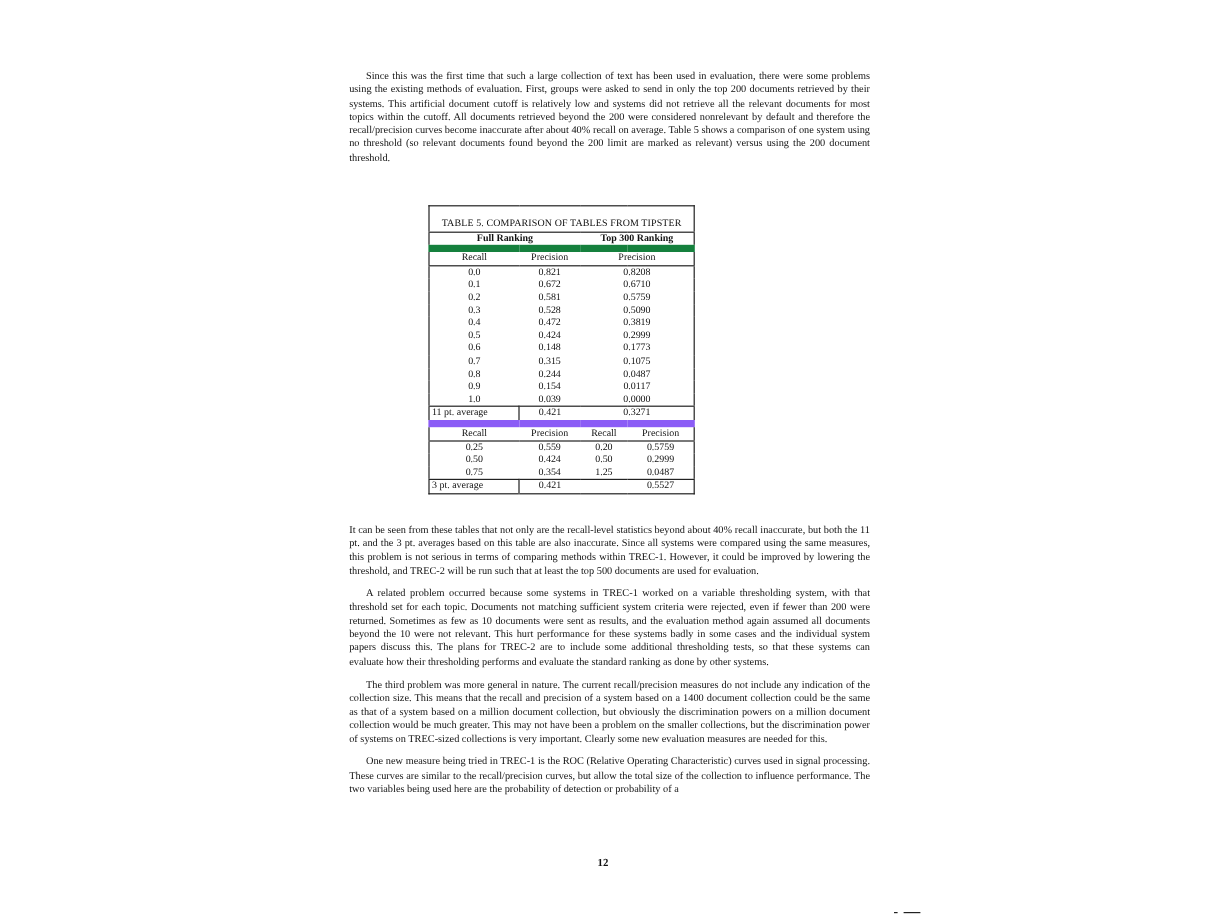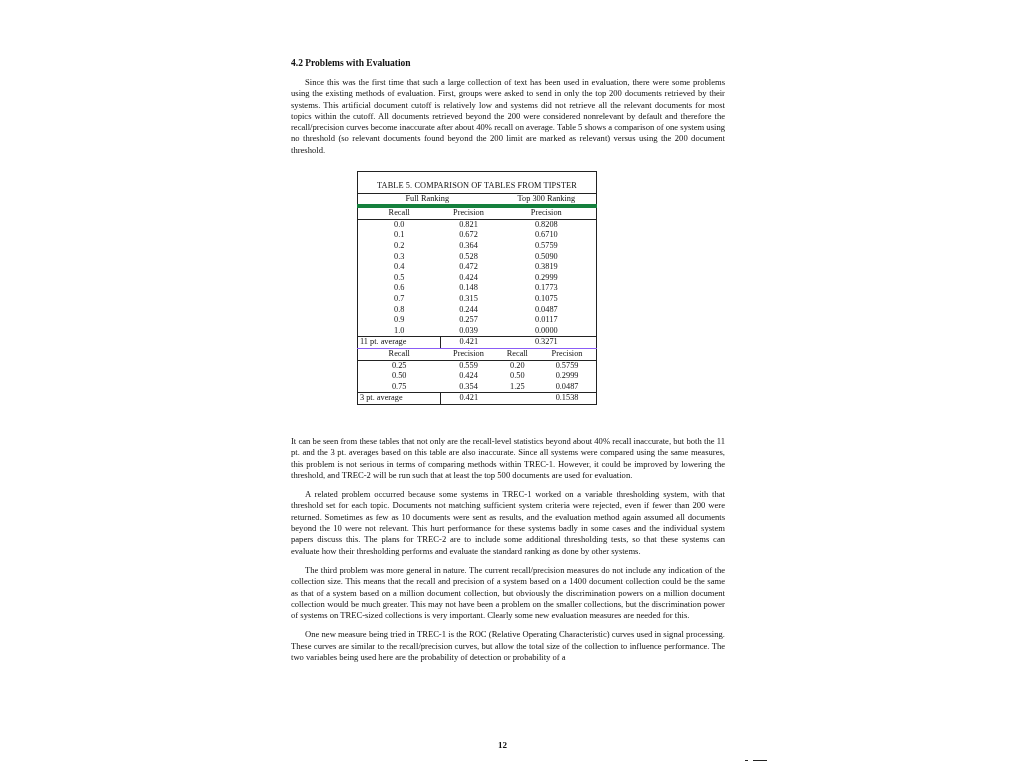--- a/index.html
+++ b/index.html
@@ -8,42 +8,41 @@
     font-family: "Liberation Serif", "DejaVu Serif", serif; color: #111;
   }
   .page { position: absolute; left: 291px; top: 58px; width: 434px; }
   .heading { font-weight: bold; font-size: 9.5px; margin: 0 0 8px 0; line-height: 11px; }
   p.para {
     font-size: 8.6px; line-height: 11.3px; margin: 0 0 8px 0; text-align: justify;
     text-indent: 14px; hyphens: auto;
   }
   .table-wrap { position: absolute; left: 357px; top: 171px; width: 240px; }
   table.t5 {
-    border-collapse: collapse; width: 240px; font-size: 8.3px; line-height: 10.6px;
+    border-collapse: collapse; width: 222px; font-size: 8.3px; line-height: 10.6px;
     border: 1px solid #222;
   }
   table.t5 td { padding: 0 2px; text-align: center; white-space: nowrap; }
   .t5 .caption td { padding-top: 9px; padding-bottom: 1px; text-align: center; letter-spacing: 0.1px; border-bottom: 1px solid #222; }
-  .t5 .group td { border-bottom: 4px solid #15803d; }
+  .t5 .group td { border-bottom: 6px solid #15803d; font-weight: bold; }
   .t5 .colhead td { border-bottom: 1px solid #222; }
-  .t5 .avg td { border-top: 1px solid #222; border-bottom: 1px solid #8b5cf6; margin-left: 44px; }
+  .t5 .avg td { border-top: 1px solid #222; border-bottom: 6px solid #8b5cf6; margin-left: 44px; }
   .t5 .avg td.lbl { text-align: left; border-right: 1px solid #222; }
   .t5 .colhead2 td { border-bottom: 1px solid #222; }
   .t5 .avg3 td { border-top: 1px solid #222; }
   .t5 .avg3 td.lbl { text-align: left; border-right: 1px solid #222; }
-  .page-num { position: absolute; left: 498px; top: 740px; font-size: 9px; font-weight: bold; }
+  .page-num { position: absolute; left: 498px; top: 714px; font-size: 9px; font-weight: bold; }
   .corner-mark { position: absolute; left: 745px; top: 760px; width: 30px; height: 2px; }
   .corner-mark .d { position: absolute; left: 0; top: 0; width: 3px; height: 1px; background: #222; }
   .corner-mark .l { position: absolute; left: 8px; top: 0; width: 14px; height: 1px; background: #222; }
 </style>
 </head>
 <body>
 
 <div class="page">
-  <div class="heading">4.2 Problems with Evaluation</div>
   <p class="para">Since this was the first time that such a large collection of text has been used in evaluation, there were some problems using the existing methods of evaluation. First, groups were asked to send in only the top 200 documents retrieved by their systems. This artificial document cutoff is relatively low and systems did not retrieve all the relevant documents for most topics within the cutoff. All documents retrieved beyond the 200 were considered nonrelevant by default and therefore the recall/precision curves become inaccurate after about 40% recall on average. Table 5 shows a comparison of one system using no threshold (so relevant documents found beyond the 200 limit are marked as relevant) versus using the 200 document threshold.</p>
 </div>
 
 <div class="table-wrap">
   <table class="t5">
     <tbody>
         <tr class="caption">
       <td colspan="4">TABLE 5. COMPARISON OF TABLES FROM TIPSTER</td>
     </tr>
     <tr class="group">
@@ -60,21 +59,21 @@
           <td>0.821</td>
           <td colspan="2">0.8208</td>
         </tr>
     <tr>
           <td>0.1</td>
           <td>0.672</td>
           <td colspan="2">0.6710</td>
         </tr>
     <tr>
           <td>0.2</td>
-          <td>0.364</td>
+          <td>0.581</td>
           <td colspan="2">0.5759</td>
         </tr>
     <tr>
           <td>0.3</td>
           <td>0.528</td>
           <td colspan="2">0.5090</td>
         </tr>
     <tr>
           <td>0.4</td>
           <td>0.472</td>
@@ -95,21 +94,21 @@
           <td>0.315</td>
           <td colspan="2">0.1075</td>
         </tr>
     <tr>
           <td>0.8</td>
           <td>0.244</td>
           <td colspan="2">0.0487</td>
         </tr>
     <tr>
           <td>0.9</td>
-          <td>0.257</td>
+          <td>0.154</td>
           <td colspan="2">0.0117</td>
         </tr>
     <tr>
           <td>1.0</td>
           <td>0.039</td>
           <td colspan="2">0.0000</td>
         </tr>
     <tr class="avg">
       <td class="lbl">11 pt. average</td>
       <td>0.421</td>
@@ -136,21 +135,21 @@
     <tr>
           <td>0.75</td>
           <td>0.354</td>
           <td>1.25</td>
           <td>0.0487</td>
         </tr>
     <tr class="avg3">
       <td class="lbl">3 pt. average</td>
       <td>0.421</td>
       <td></td>
-      <td>0.1538</td>
+      <td>0.5527</td>
     </tr>
   </tbody>
     </table>
 </div>
 
 <div class="page" style="top: 436px;">
   <p class="para" style="text-indent:0">It can be seen from these tables that not only are the recall-level statistics beyond about 40% recall inaccurate, but both the 11 pt. and the 3 pt. averages based on this table are also inaccurate. Since all systems were compared using the same measures, this problem is not serious in terms of comparing methods within TREC-1. However, it could be improved by lowering the threshold, and TREC-2 will be run such that at least the top 500 documents are used for evaluation.</p>
   <p class="para">A related problem occurred because some systems in TREC-1 worked on a variable thresholding system, with that threshold set for each topic. Documents not matching sufficient system criteria were rejected, even if fewer than 200 were returned. Sometimes as few as 10 documents were sent as results, and the evaluation method again assumed all documents beyond the 10 were not relevant. This hurt performance for these systems badly in some cases and the individual system papers discuss this. The plans for TREC-2 are to include some additional thresholding tests, so that these systems can evaluate how their thresholding performs and evaluate the standard ranking as done by other systems.</p>
   <p class="para">The third problem was more general in nature. The current recall/precision measures do not include any indication of the collection size. This means that the recall and precision of a system based on a 1400 document collection could be the same as that of a system based on a million document collection, but obviously the discrimination powers on a million document collection would be much greater. This may not have been a problem on the smaller collections, but the discrimination power of systems on TREC-sized collections is very important. Clearly some new evaluation measures are needed for this.</p>
   <p class="para">One new measure being tried in TREC-1 is the ROC (Relative Operating Characteristic) curves used in signal processing. These curves are similar to the recall/precision curves, but allow the total size of the collection to influence performance. The two variables being used here are the probability of detection or probability of a</p>

